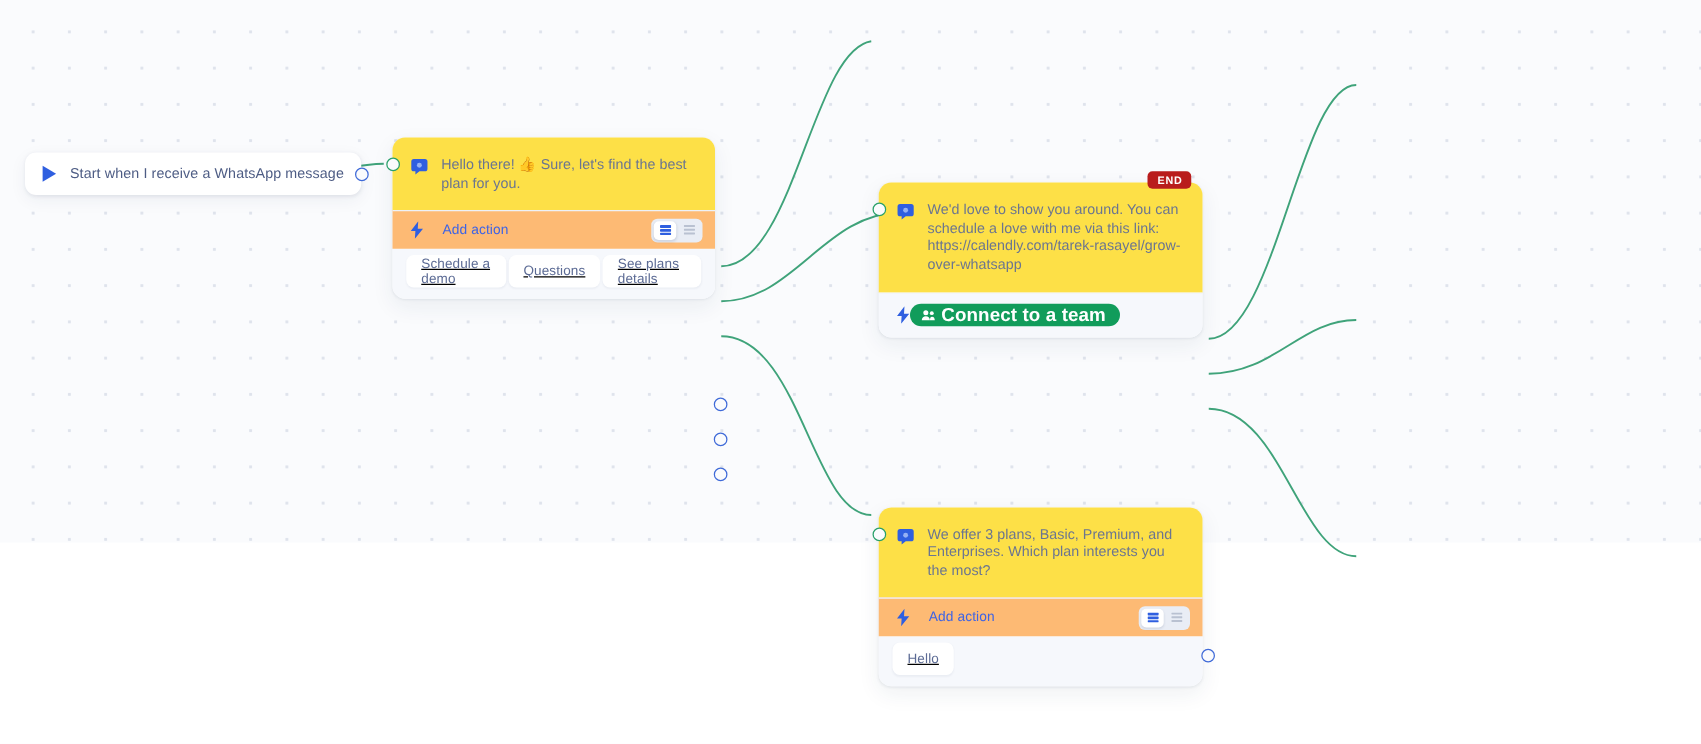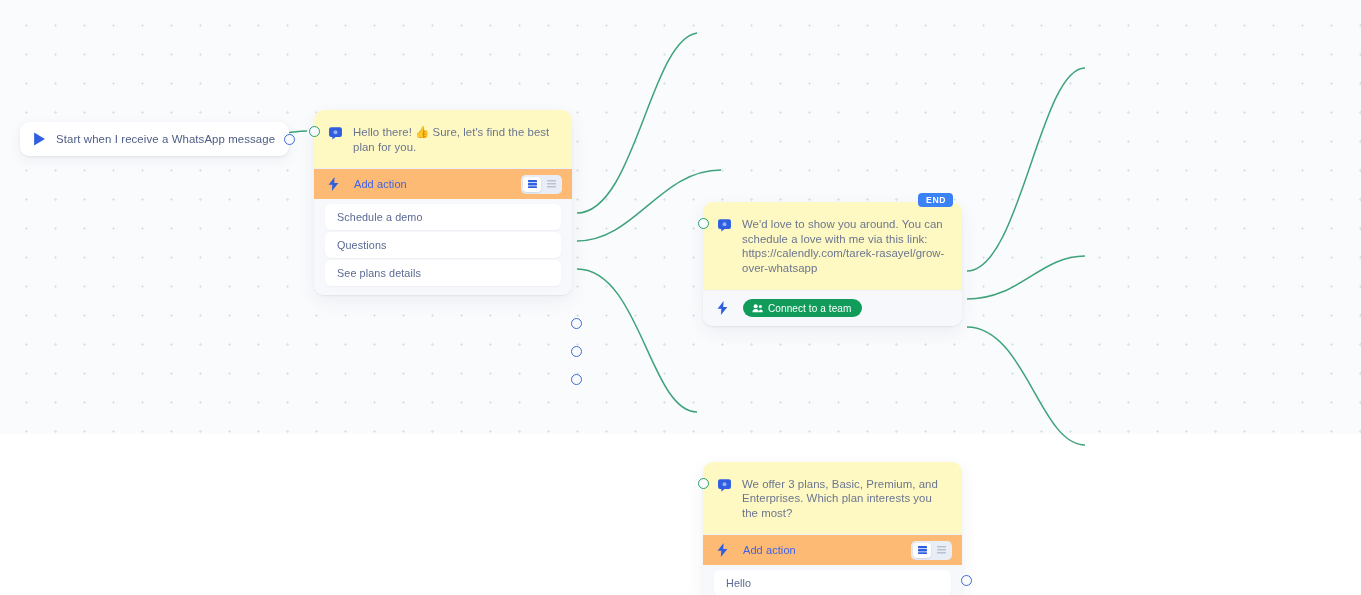--- a/index.html
+++ b/index.html
@@ -37,37 +37,37 @@
 
   
   .card {
     background: #ffffff;
     border-radius: 10px;
     box-shadow: 0 1px 2px rgba(35,52,92,.07), 0 6px 18px rgba(35,52,92,.07);
     overflow: visible;
     position: relative;
   }
   .card-body {
-    background: #fef9c3;
+    background: #fde047;
     border-radius: 10px 10px 0 0;
     padding: 15px 16px 14px 14px;
     display: flex; gap: 10px; align-items: flex-start;
   }
   .bubble-icon { flex: none; width: 15px; height: 15px; margin-top: 1px; }
   .msg-text {
     font-size: 11.4px;
     line-height: 14.6px;
     color: #6b7590;
     letter-spacing: .05px;
     white-space: pre-line;
   }
   .end-badge {
     position: absolute;
     top: -9px; right: 9px;
-    background: #3b82f6;
+    background: #b91c1c;
     color: #fff;
     font-size: 8.6px;
     font-weight: bold;
     letter-spacing: .6px;
     padding: 2.5px 7px 2.5px 8px;
     border-radius: 4px;
     line-height: 1;
     z-index: 3;
     text-align: center;
   }
@@ -103,41 +103,41 @@
   
   .team-row {
     background: #f6f8fc;
     border-radius: 0 0 10px 10px;
     display: flex; align-items: center;
     height: 36px;
     padding: 0 14px;
     border-top: 1px solid #eef1f7;
   }
   .team-pill {
-    margin-left: 15px;
     background: #0f9d58;
     background: #119c5b;
     color: #fff;
-    font-size: 10px;
+    font-size: 15px;
     border-radius: 11px;
     height: 18px;
     display: inline-flex; align-items: center;
     gap: 5px;
     padding: 0 11px 0 9px;
     letter-spacing: .1px;
     white-space: nowrap;
+    font-weight: bold;
   }
   .people-icon { width: 11px; height: 10px; flex: none; }
 
   
   .replies {
     background: #f6f8fc;
     border-radius: 0 0 10px 10px;
     padding: 5px 11px 9px 11px;
-    display: flex; flex-direction: column; gap: 2px;
+    display: flex; flex-direction: row; gap: 2px; text-decoration: underline;
   }
   .reply {
     background: #fff;
     border-radius: 6px;
     height: 26px;
     display: flex; align-items: center;
     padding: 0 12px;
     font-size: 10.8px;
     color: #5a6casd;
     color: #5b6a94;

